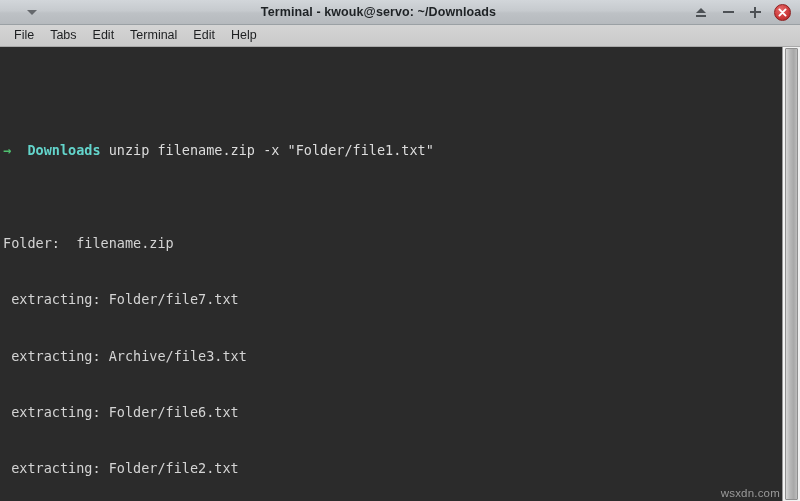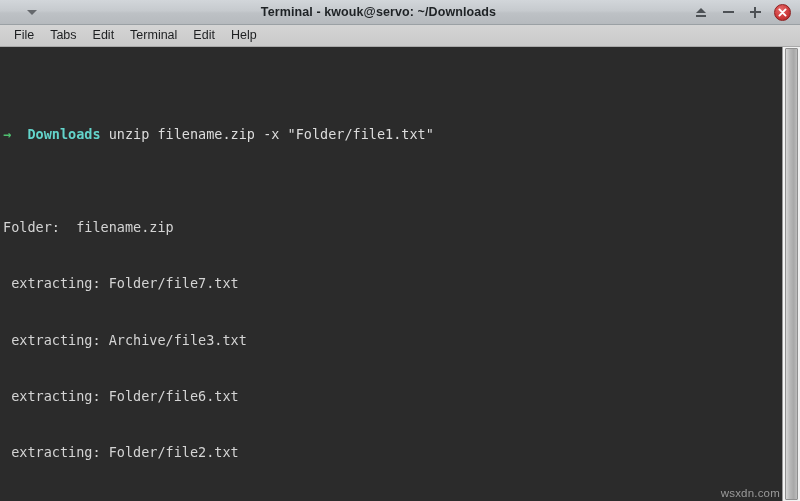--- a/index.html
+++ b/index.html
@@ -172,20 +172,21 @@
     flex: 1 1 auto;
     background: #2b2b2b;
     padding: 3px 0 0 3px;
     box-sizing: border-box;
     overflow: hidden;
     font-family: "DejaVu Sans Mono", "Liberation Mono", monospace;
     font-size: 13.5px;
     line-height: 18.7px;
     color: #d6d6d6;
     white-space: pre;
+    margin-top: 16px;
   }
   .line { white-space: pre; }
   .seg-arrow   { color: #4fbf6f; font-weight: bold; }
   .seg-path    { color: #63d4cb; font-weight: bold; }
   .seg-cmd     { color: #dcdcdc; }
   .seg-out     { color: #d4d4d4; }
 
   
   .scrollbar {
     flex: 0 0 18px;

